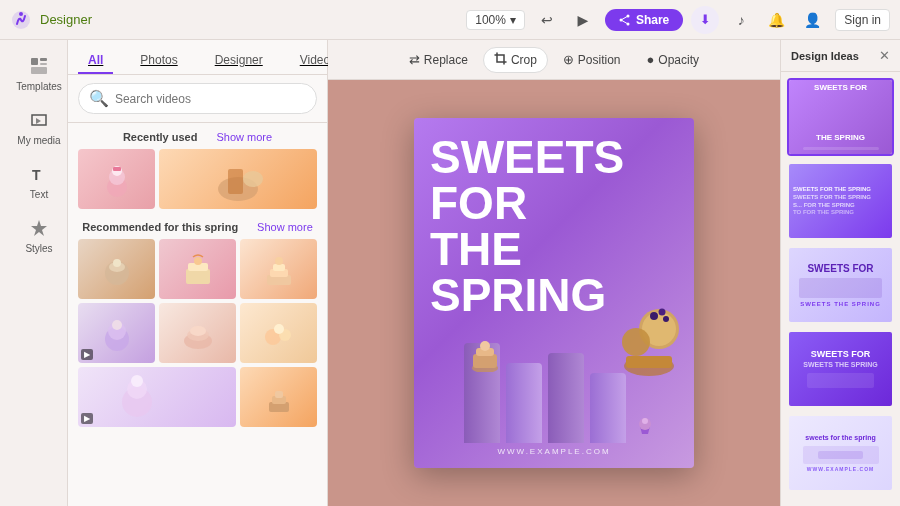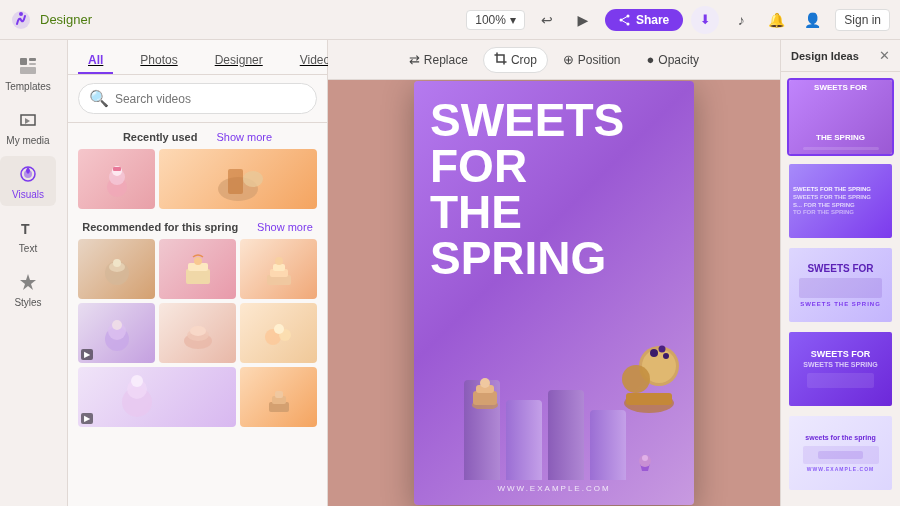--- a/index.html
+++ b/index.html
@@ -104,21 +104,21 @@
       flex: 1;
       overflow: hidden;
     }
 
     
     .icon-rail {
       width: 68px;
       background: #f5f0ee;
       display: flex;
       flex-direction: column;
-      align-items: flex-start;
+      align-items: flex-end;
       padding: 8px 0;
       gap: 4px;
       border-right: 1px solid #e0d8d4;
       flex-shrink: 0;
     }
     .rail-item {
       width: 56px;
       display: flex;
       flex-direction: column;
       align-items: center;
@@ -291,21 +291,21 @@
       flex: 1;
       display: flex;
       align-items: center;
       justify-content: center;
       background: #c9958a;
       overflow: hidden;
       position: relative;
     }
     .canvas-bg {
       width: 280px;
-      height: 424px;
+      height: 350px;
       background: linear-gradient(135deg, #b57aef 0%, #9b59d4 40%, #c89ae0 100%);
       border-radius: 4px;
       box-shadow: 0 8px 32px rgba(0,0,0,0.3);
       position: relative;
       overflow: hidden;
       display: flex;
       flex-direction: column;
     }
     .canvas-title {
       position: absolute;
@@ -494,30 +494,20 @@
     </div>
     <div class="rail-item">
       <div class="rail-item-icon">
         <svg width="20" height="20" viewBox="0 0 20 20">
             <path d="M3 5h14v10H3z" stroke="currentColor" stroke-width="1.5" fill="none" rx="1"></path>
             <path d="M7 8l5 3-5 3V8z" fill="currentColor" opacity="0.7"></path>
           </svg>
       </div>
       <span class="rail-item-label">My media</span>
     </div>
-    <div class="rail-item active">
-      <div class="rail-item-icon">
-        <svg width="20" height="20" viewBox="0 0 20 20">
-          <circle cx="10" cy="10" r="7" fill="none" stroke="currentColor" stroke-width="1.5"></circle>
-          <circle cx="10" cy="10" r="4" fill="currentColor" opacity="0.5"></circle>
-          <path d="M10 3 Q14 7 10 10 Q6 7 10 3z" fill="currentColor"></path>
-        </svg>
-      </div>
-      <span class="rail-item-label">Visuals</span>
-    </div>
     <div class="rail-item">
       <div class="rail-item-icon">
         <svg width="20" height="20" viewBox="0 0 20 20">
             <text x="3" y="16" font-size="14" font-weight="bold" fill="currentColor">T</text>
           </svg>
       </div>
       <span class="rail-item-label">Text</span>
     </div>
     <div class="rail-item">
       <div class="rail-item-icon">

